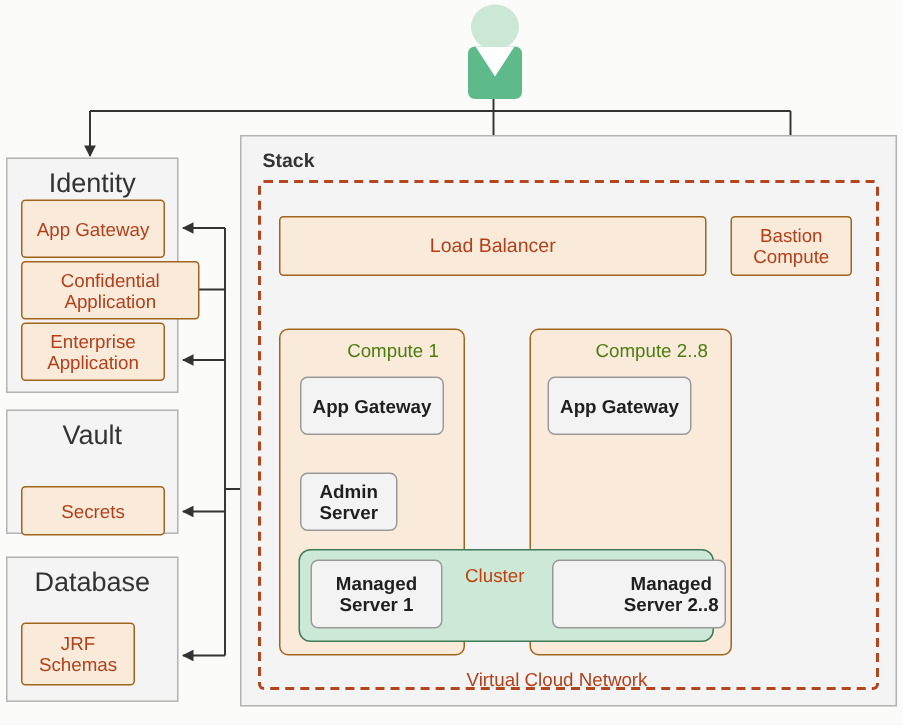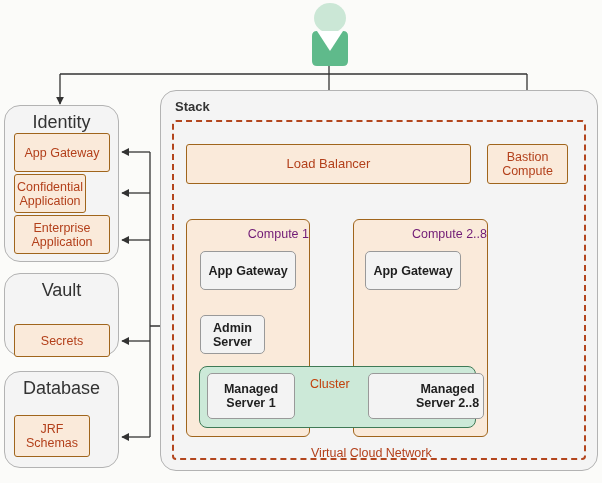--- a/index.html
+++ b/index.html
@@ -10,21 +10,21 @@
     overflow:hidden;
   }
   #stage{position:relative;width:602px;height:483px;}
 
   svg.layer{position:absolute;left:0;top:0;width:602px;height:483px;pointer-events:none;}
 
   .node{position:absolute;box-sizing:border-box;display:flex;align-items:center;justify-content:center;text-align:center;}
 
   
   .group{
-    background:#f4f4f4;border:1px solid #b3b3b3;border-radius:16px;
+    background:#f4f4f4;border:1px solid #b3b3b3;border-radius:0;
   }
   .group-title{
     position:absolute;left:0;right:0;top:6px;text-align:center;
     font-size:18px;color:#333;
   }
   .group-title.bold{font-weight:bold;font-size:13px;color:#333;}
 
   
   .box-orange{
     background:#faeada;border:1.3px solid #a0651c;border-radius:3px;
@@ -33,22 +33,22 @@
   
   .box-gray{
     background:#f3f3f3;border:1.3px solid #999;border-radius:5px;
     color:#1f1f1f;font-size:12.5px;line-height:14px;font-weight:bold;
   }
   
   .compute-group{
     background:#faeada;border:1.3px solid #a0651c;border-radius:6px;
   }
   .compute-title{
-    position:absolute;left:0;right:0;top:7px;text-align:right;
-    font-size:12.5px;color:#701a75;margin-left:28px;
+    position:absolute;left:0;right:0;top:7px;text-align:center;
+    font-size:12.5px;color:#4d7c0f;margin-left:28px;
   }
   
   .cluster{
     background:#cce9d8;border:1.3px solid #3f7a56;border-radius:8px;
   }
   .cluster-label{
     position:absolute;font-size:12.5px;color:#c2410c;
   }
   .vcn-label{
     position:absolute;font-size:12.5px;color:#b3401b;
@@ -100,21 +100,21 @@
   <svg class="person" style="left:296px;top:2px;" width="68" height="64">
     <ellipse cx="34" cy="16" rx="16" ry="15" fill="#cbe7d6"></ellipse>
     <path d="M 16 34 q 0 -5 5 -5 L 47 29 q 5 0 5 5 L 52 59 q 0 5 -5 5 L 21 64 q -5 0 -5 -5 Z" fill="#5fba8b"></path>
     <path d="M 21 29 L 34 49 L 47 29 Z" fill="#ffffff"></path>
   </svg>
 
   <div class="node group" style="left:4px;top:105px;width:115px;height:157px;">
     <div class="group-title">Identity</div>
   </div>
   <div class="node box-orange" style="left:14px;top:133px;width:96px;height:39px;">App Gateway</div>
-  <div class="node box-orange" style="left:14px;top:174px;width:72px;height:39px;">Confidential Application</div>
+  <div class="node box-orange" style="left:14px;top:174px;width:119px;height:39px;">Confidential Application</div>
   <div class="node box-orange" style="left:14px;top:215px;width:96px;height:39px;">Enterprise Application</div>
 
   <div class="node group" style="left:4px;top:273px;width:115px;height:83px;">
     <div class="group-title">Vault</div>
   </div>
   <div class="node box-orange" style="left:14px;top:324px;width:96px;height:33px;">Secrets</div>
 
   <div class="node group" style="left:4px;top:371px;width:115px;height:97px;">
     <div class="group-title">Database</div>
   </div>

